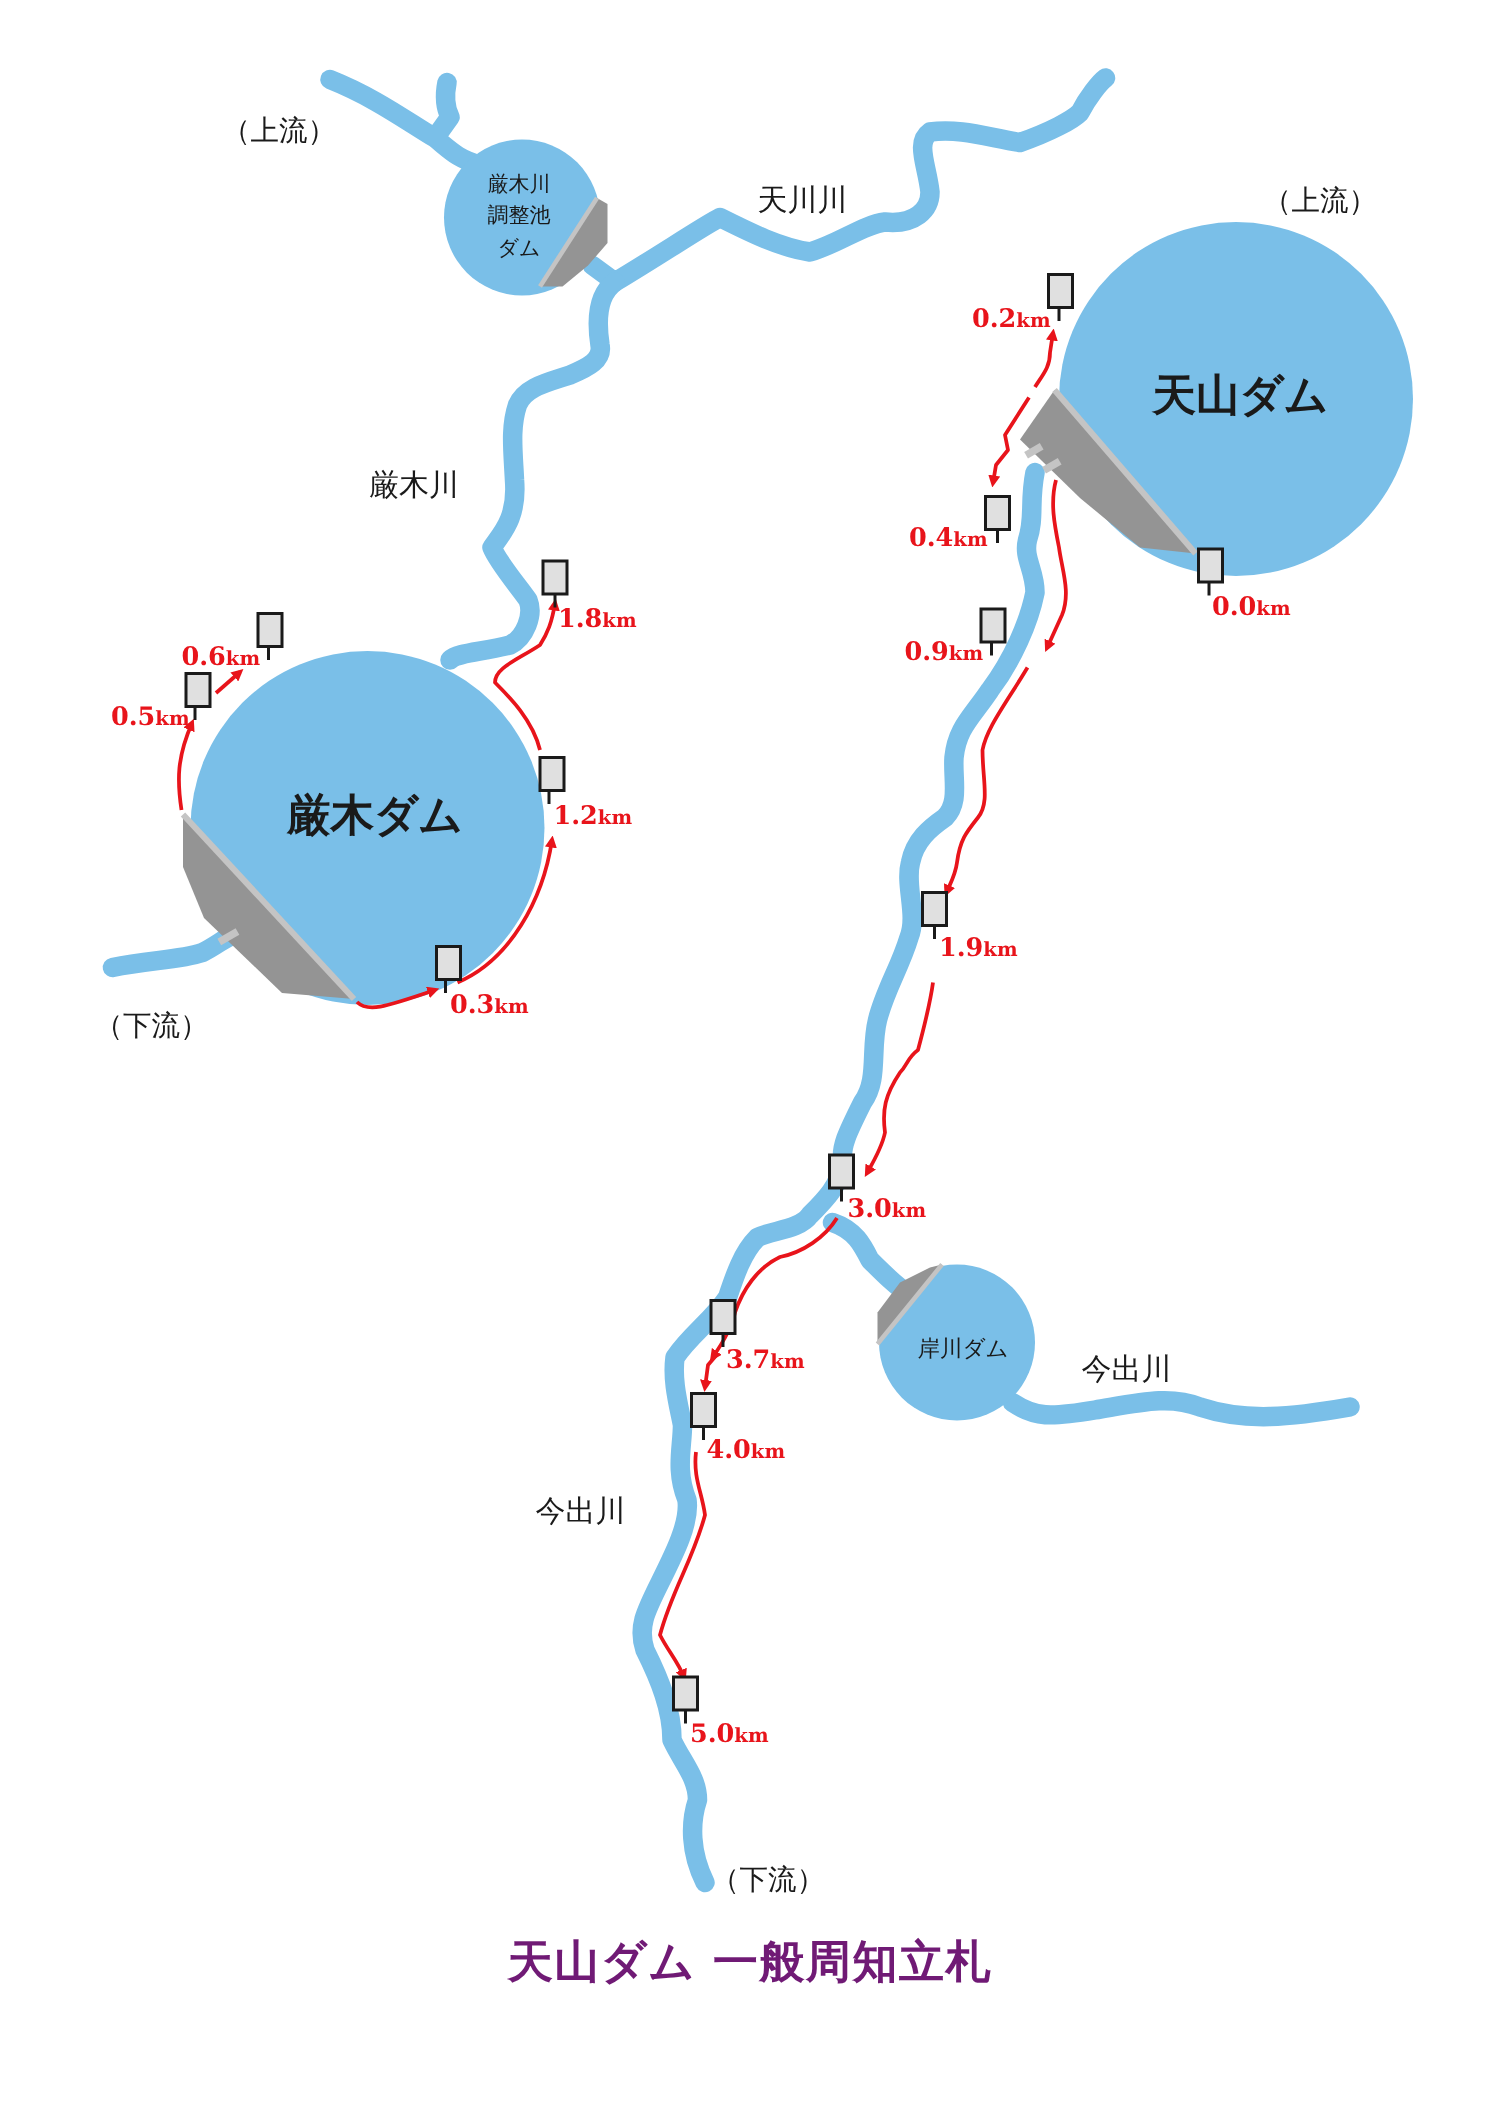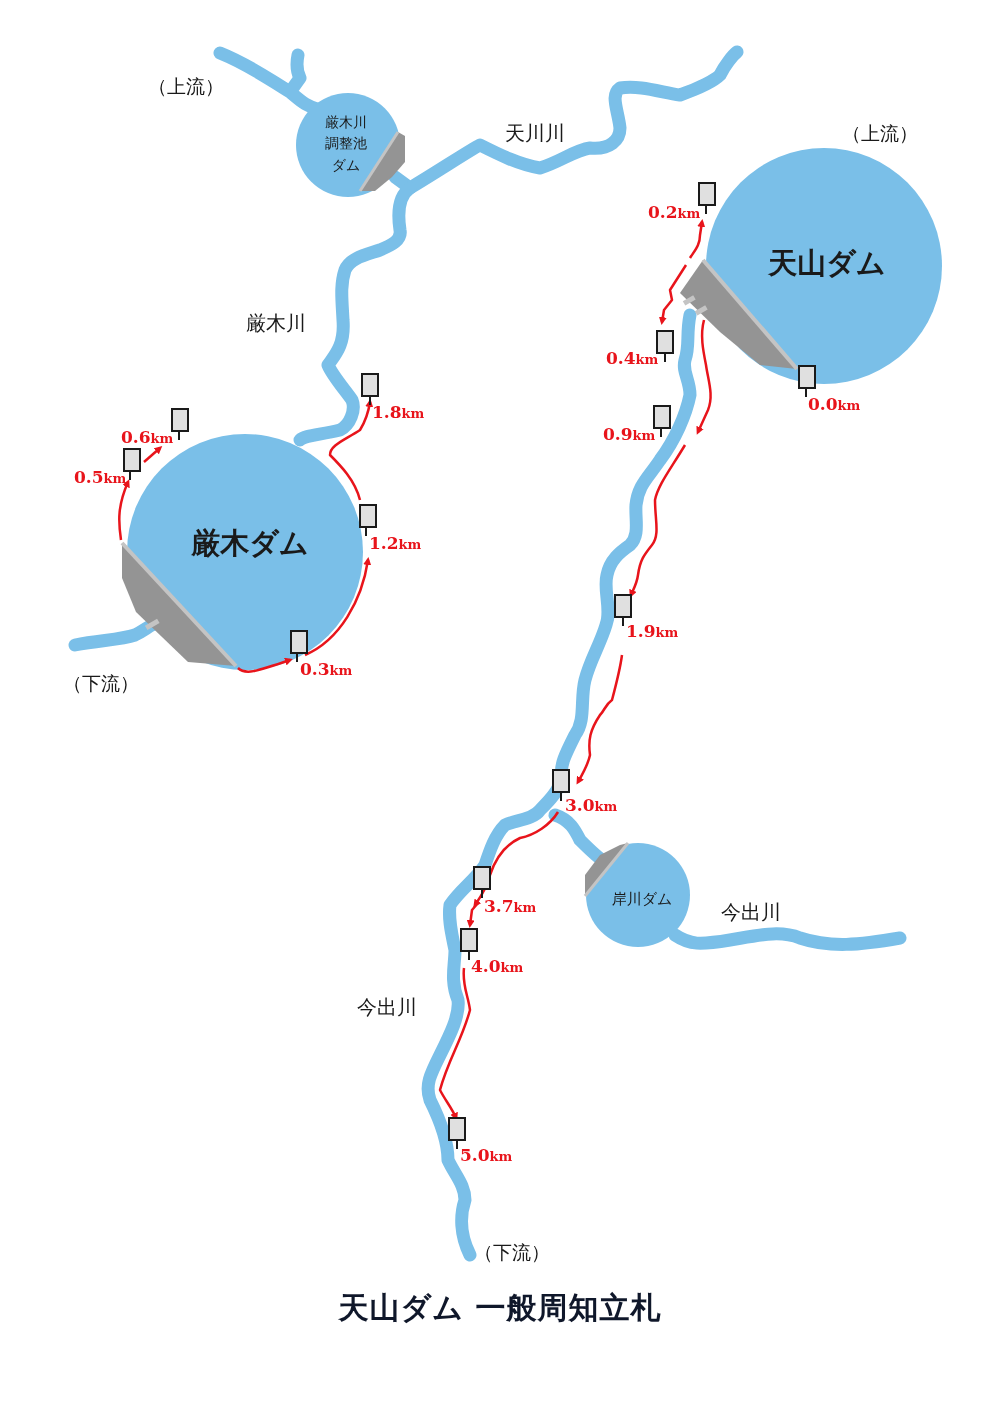--- a/index.html
+++ b/index.html
@@ -2,21 +2,21 @@
 <html><head>
 <meta charset="utf-8">
 <style>
   html, body { margin: 0; padding: 0; background: #ffffff; }
   body { width: 1000px; height: 1414px; position: relative; overflow: hidden;
          font-family: "DejaVu Sans", sans-serif; }
   #map { position: absolute; left: 0; top: 0; width: 1000px; height: 1414px; }
   .lbl { font-family: "DejaVu Sans", sans-serif; fill: #1a1a1a; }
   .km  { font-family: "DejaVu Serif", serif; fill: #e8141b; font-weight: bold; }
   .title { position: absolute; left: 0; width: 1000px; top: 1288px; text-align: center;
-           font-family: "DejaVu Sans", sans-serif; font-weight: bold; font-size: 30px; color: #0f172a;
+           font-family: "DejaVu Sans", sans-serif; font-weight: bold; font-size: 30px; color: #701a75;
            letter-spacing: 1px; }
 </style>
 </head>
 <body>
 
 <svg id="map" viewBox="0 0 1000 1414" xmlns="http://www.w3.org/2000/svg">
   <defs>
     <marker id="arr" markerWidth="8" markerHeight="8" refX="5" refY="4" orient="auto" markerUnits="userSpaceOnUse">
       <path d="M0,0 L8,4 L0,8 Z" fill="#e8141b"></path>
     </marker>

